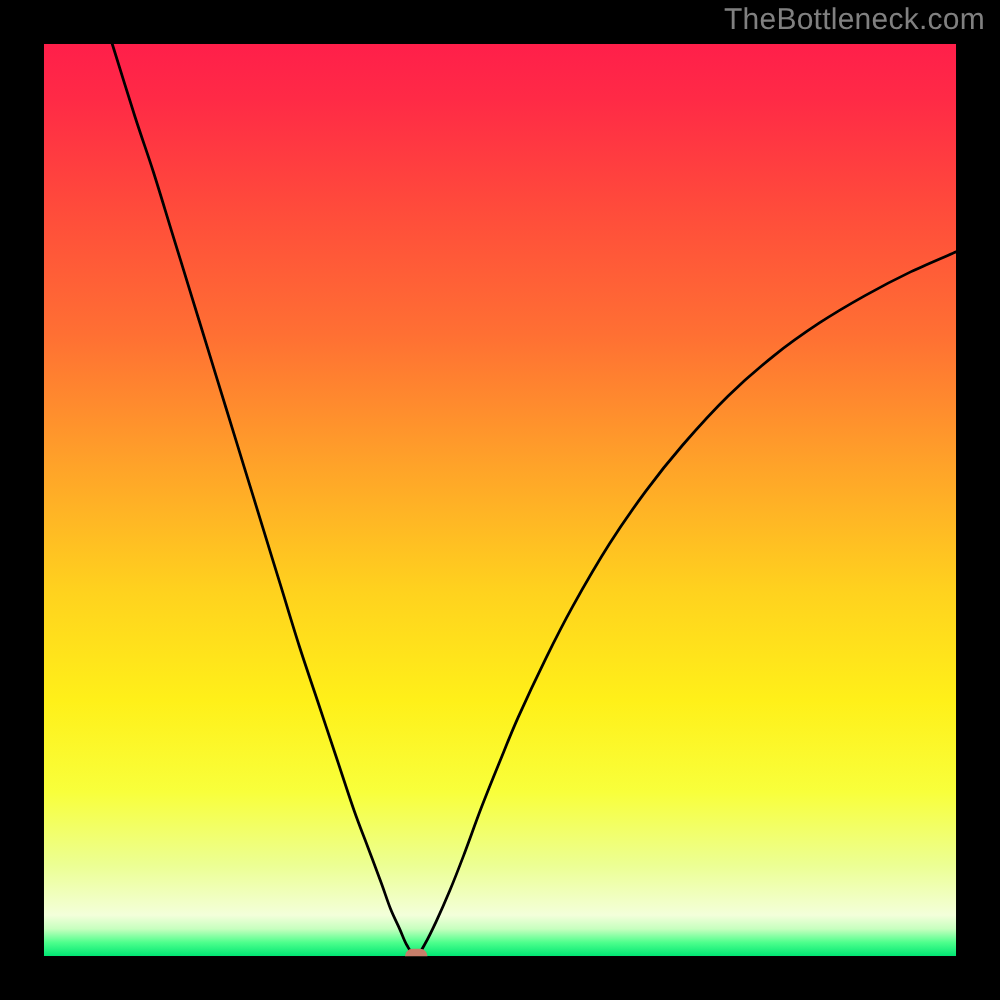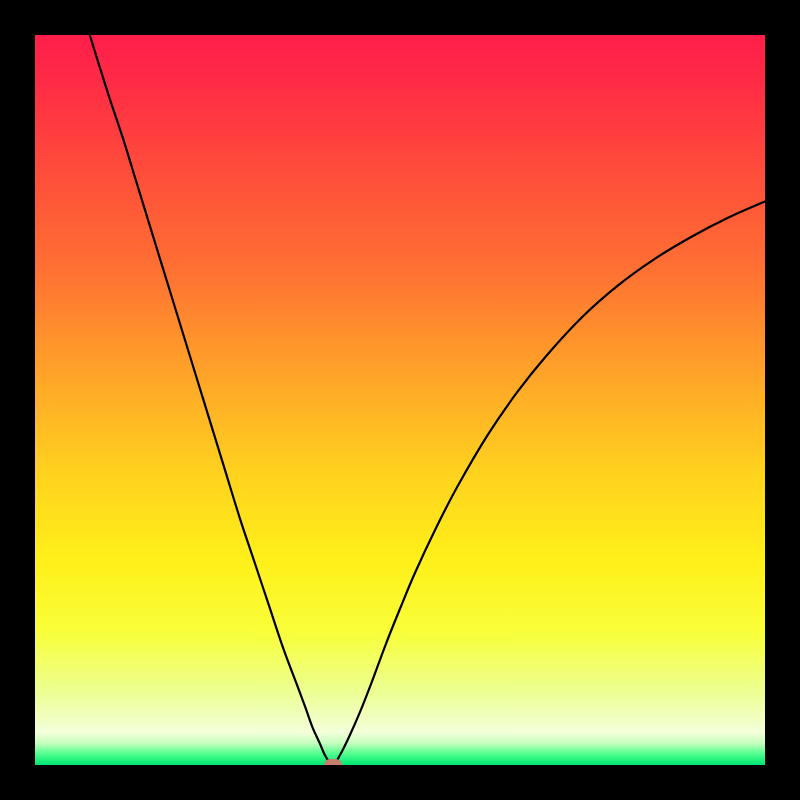--- a/index.html
+++ b/index.html
@@ -53,20 +53,21 @@
     background: #c77e6a;
     transform: translate(-50%, -50%);
     z-index: 3;
   }
 </style>
 </head>
 <body>
 
 <div class="container">
 
+  <div class="watermark">TheBottleneck.com</div>
 
   <div class="plot-area">
 
     <svg class="gradient-bg" viewBox="0 0 730 730" preserveAspectRatio="none">
       <defs>
         <linearGradient id="bgGrad" x1="0" y1="0" x2="0" y2="1">
             <stop offset="0.00%" stop-color="#ff1f4a"></stop>
             <stop offset="6.00%" stop-color="#ff2a46"></stop>
             <stop offset="18.00%" stop-color="#ff4b3b"></stop>
             <stop offset="32.00%" stop-color="#ff7033"></stop>

